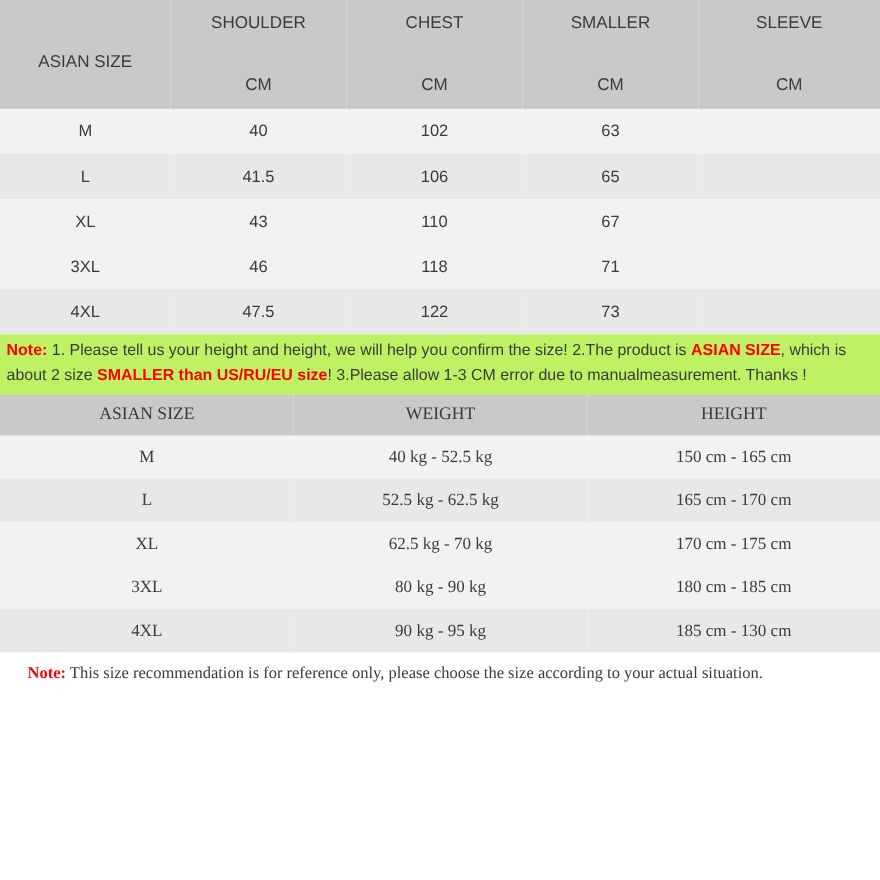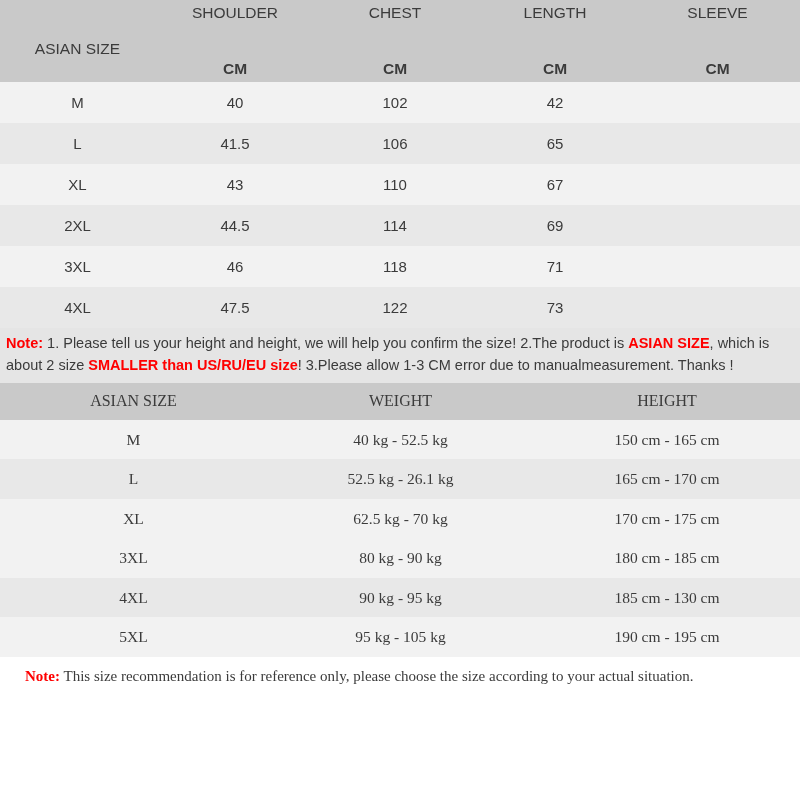--- a/index.html
+++ b/index.html
@@ -28,33 +28,32 @@
   }
   .t1 {
     font-size: 15px;
   }
   .t1 thead th {
     background: #c9c9c9;
     color: #3b3b3b;
     font-weight: normal;
     font-size: 15.5px;
     padding: 0;
-    height: 82px;
+    height: 99px;
     vertical-align: middle;
     text-align: center;
   }
   .t1 thead th .hdr-main {
     display: block;
     line-height: 1.05;
   }
   .t1 thead th .hdr-sub {
     display: block;
     line-height: 1.05;
     margin-top: 40px;
-    font-weight: bold;
   }
   .t1 thead th.first-col {
     text-align: center;
   }
   .t1 thead th.first-col .hdr-main {
     margin-top: 16px;
   }
   .t1 tbody td {
     height: 41px;
     text-align: center;
@@ -77,21 +76,21 @@
   .t1 tbody td.align-left-pad {
     text-align: center;
   }
 
   
   .note1 {
     font-size: 14.5px;
     line-height: 1.55;
     color: #3b3b3b;
     padding: 4px 8px 6px 6px;
-    background: #e5e5e5;
+    background: #bef264;
   }
   .note1 .red-b {
     color: #ff0000;
     font-weight: bold;
   }
   .note1 .lbl {
     color: #ff0000;
     font-weight: bold;
   }
 
@@ -158,56 +157,49 @@
         </th>
         <th>
           <span class="hdr-main">SHOULDER</span>
           <span class="hdr-sub">CM</span>
         </th>
         <th>
           <span class="hdr-main">CHEST</span>
           <span class="hdr-sub">CM</span>
         </th>
         <th>
-          <span class="hdr-main">LENGTH</span>
+          <span class="hdr-main">SMALLER</span>
           <span class="hdr-sub">CM</span>
         </th>
         <th>
           <span class="hdr-main">SLEEVE</span>
           <span class="hdr-sub">CM</span>
         </th>
       </tr>
     </thead>
     <tbody>
       <tr class="odd">
         <td class="c-size">M</td>
         <td class="align-left-pad">40</td>
         <td class="align-left-pad">102</td>
-        <td class="align-left-pad">42</td>
+        <td class="align-left-pad">63</td>
         <td class="align-left-pad"></td>
       </tr>
       <tr class="even">
         <td class="c-size">L</td>
         <td class="align-left-pad">41.5</td>
         <td class="align-left-pad">106</td>
         <td class="align-left-pad">65</td>
         <td class="align-left-pad"></td>
       </tr>
       <tr class="odd">
         <td class="c-size">XL</td>
         <td class="align-left-pad">43</td>
         <td class="align-left-pad">110</td>
         <td class="align-left-pad">67</td>
-        <td class="align-left-pad"></td>
-      </tr>
-      <tr class="even">
-        <td class="c-size">2XL</td>
-        <td class="align-left-pad">44.5</td>
-        <td class="align-left-pad">114</td>
-        <td class="align-left-pad">69</td>
         <td class="align-left-pad"></td>
       </tr>
       <tr class="odd">
         <td class="c-size">3XL</td>
         <td class="align-left-pad">46</td>
         <td class="align-left-pad">118</td>
         <td class="align-left-pad">71</td>
         <td class="align-left-pad"></td>
       </tr>
       <tr class="even">
@@ -238,43 +230,38 @@
       </tr>
     </thead>
     <tbody>
       <tr class="odd">
         <td>M</td>
         <td>40 kg - 52.5 kg</td>
         <td>150 cm - 165 cm</td>
       </tr>
       <tr class="even">
         <td>L</td>
-        <td>52.5 kg - 26.1 kg</td>
+        <td>52.5 kg - 62.5 kg</td>
         <td>165 cm - 170 cm</td>
       </tr>
       <tr class="odd">
         <td>XL</td>
         <td>62.5 kg - 70 kg</td>
         <td>170 cm - 175 cm</td>
       </tr>
       <tr class="odd">
         <td>3XL</td>
         <td>80 kg - 90 kg</td>
         <td>180 cm - 185 cm</td>
       </tr>
       <tr class="even">
         <td>4XL</td>
         <td>90 kg - 95 kg</td>
         <td>185 cm - 130 cm</td>
       </tr>
-      <tr class="odd">
-        <td>5XL</td>
-        <td>95 kg - 105 kg</td>
-        <td>190 cm - 195 cm</td>
-      </tr>
     </tbody>
   </table>
 
   <div class="note2">
     <span class="lbl">Note:</span><span> This size recommendation is for reference only, please choose the size according to your actual situation.</span>
   </div>
 
 </div>
 
 </body></html>

